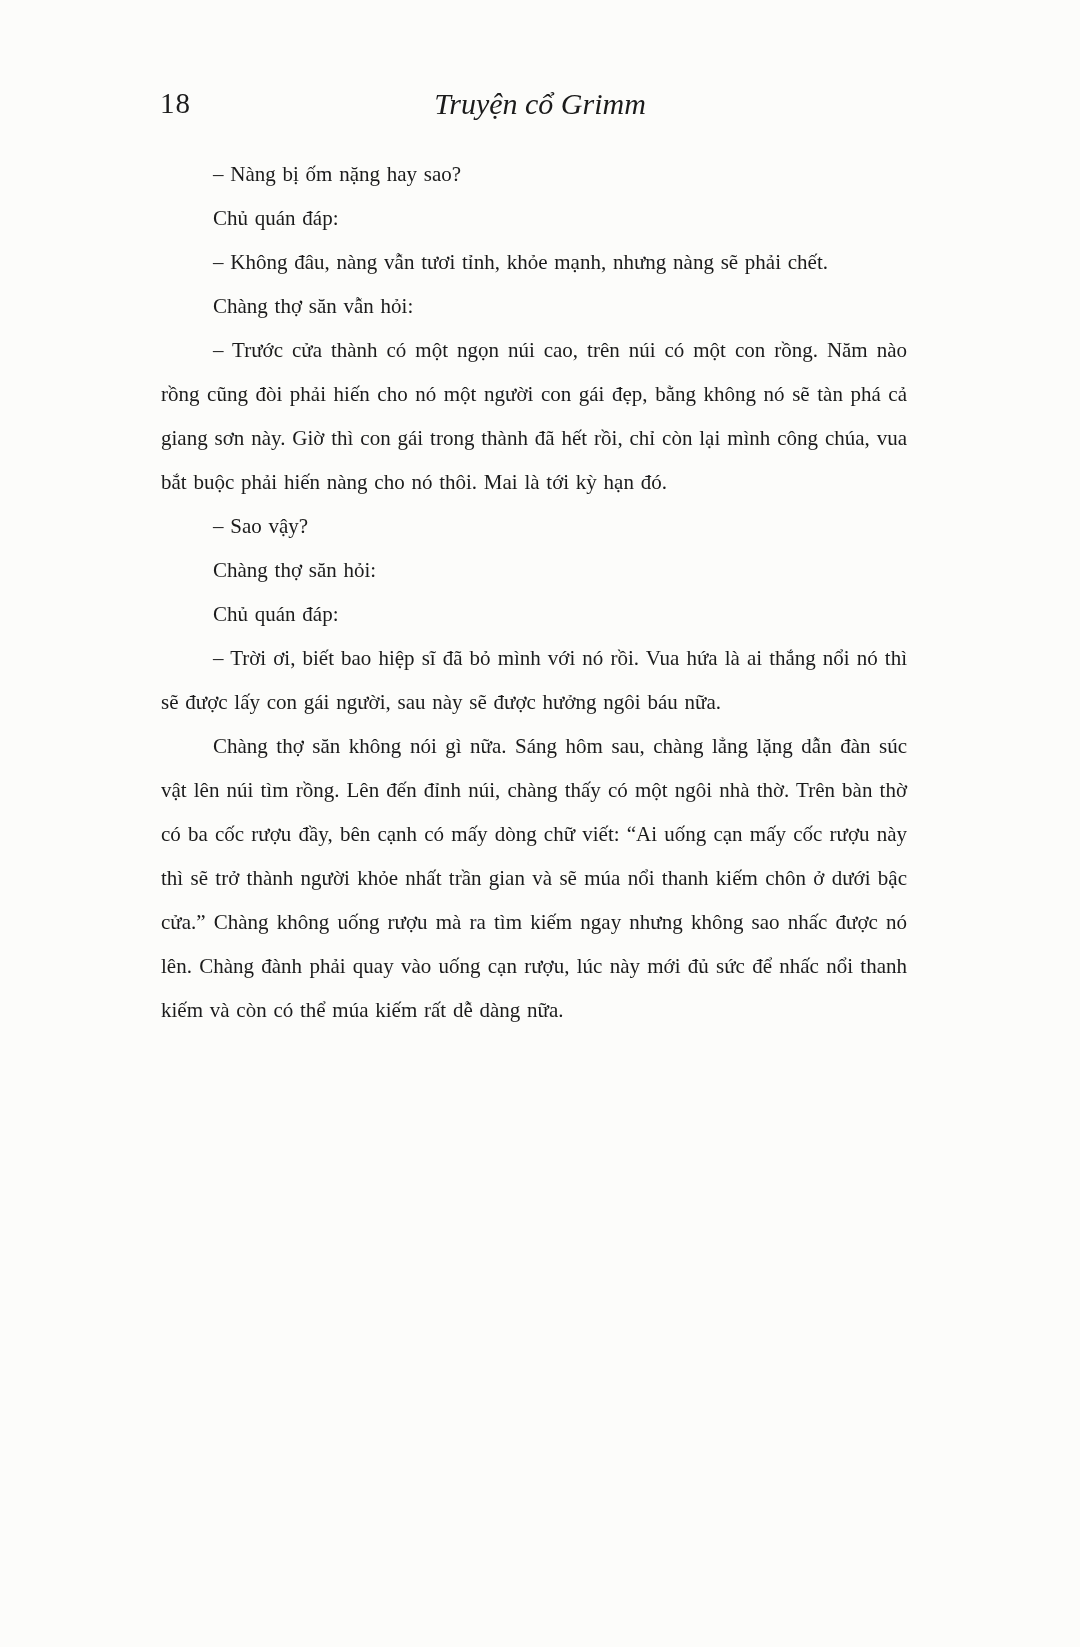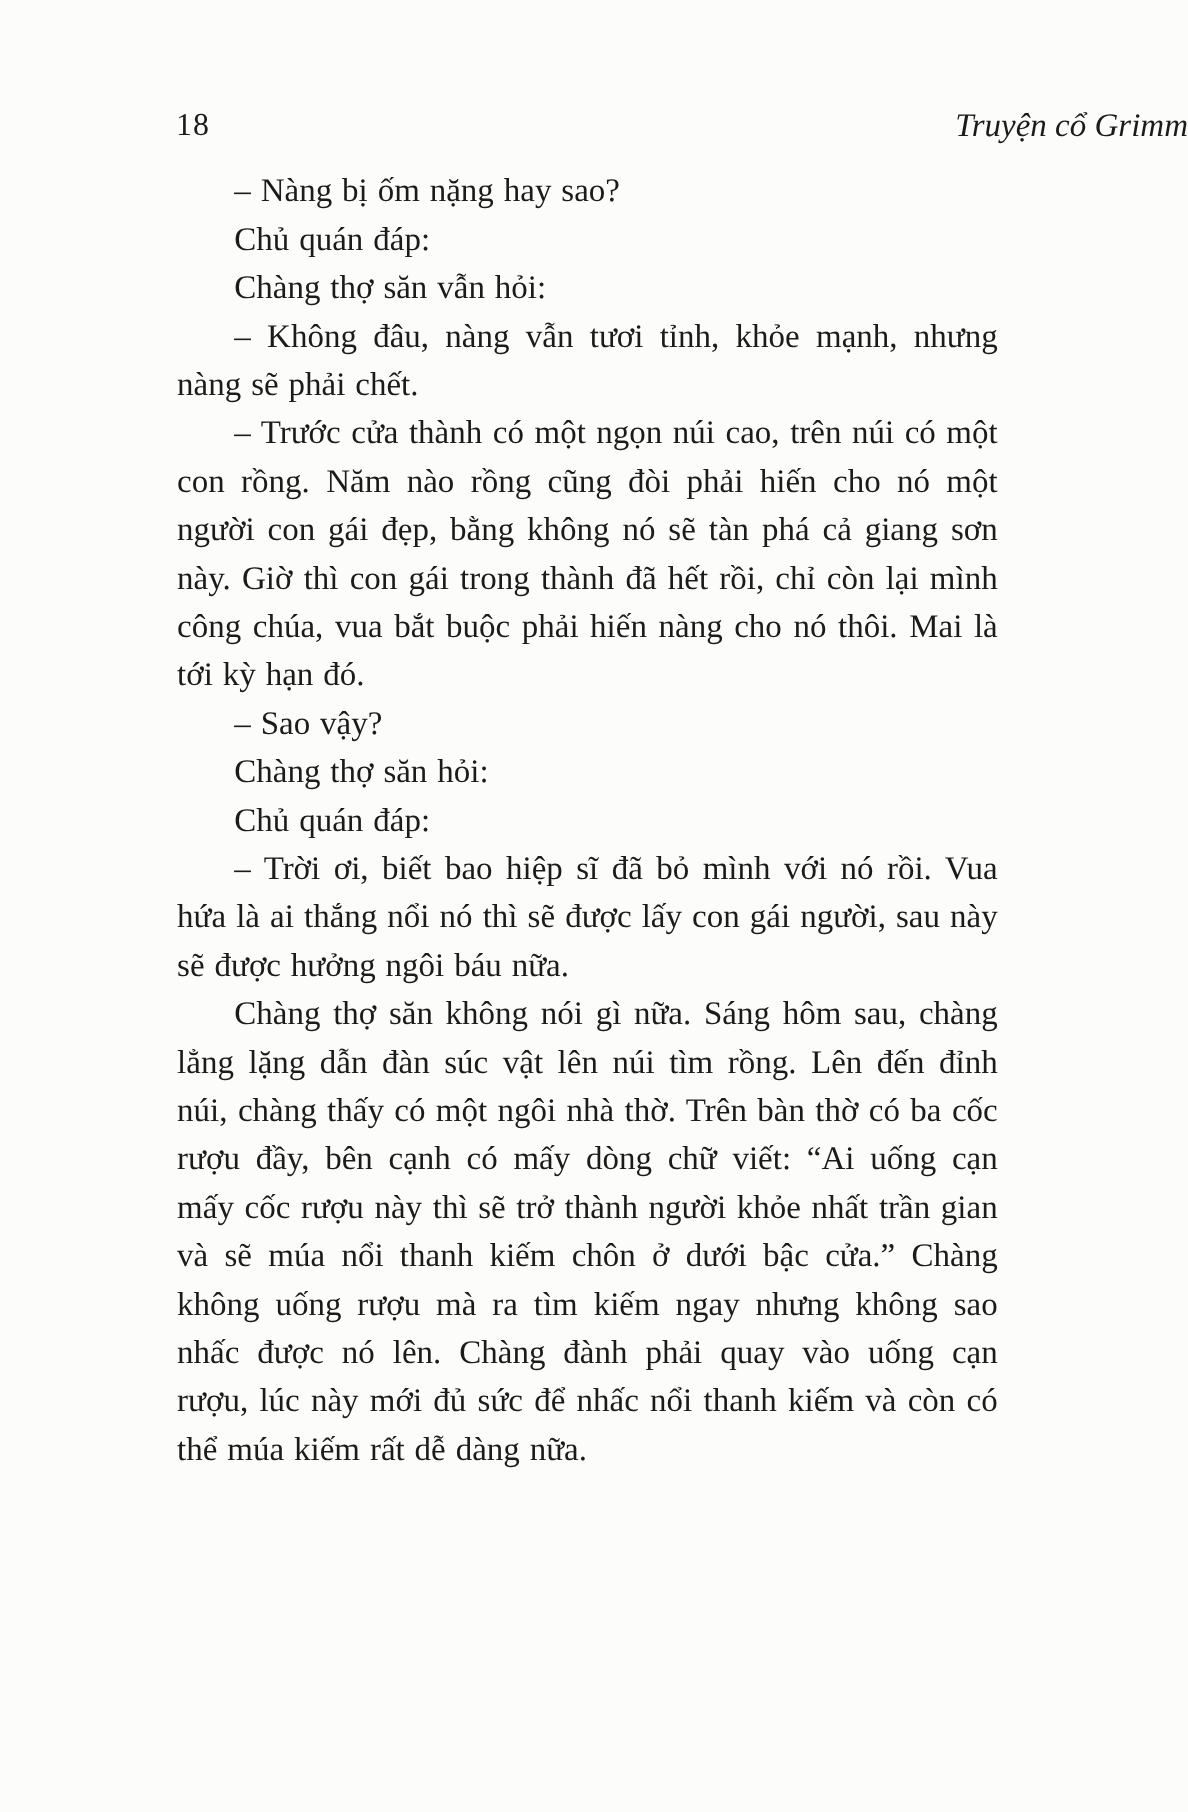--- a/index.html
+++ b/index.html
@@ -15,46 +15,46 @@
     color: #1b1b1b;
   }
   .page {
     position: relative;
     width: 1080px;
     height: 1647px;
     background: #fcfcfa;
   }
   .running-head {
     position: absolute;
-    top: 98px;
+    top: 87px;
     left: 0;
     width: 1080px;
     height: 40px;
   }
   .page-number {
     position: absolute;
     left: 160px;
     top: 0;
     font-size: 29px;
     font-style: normal;
     letter-spacing: 1px;
   }
   .book-title {
     display: block;
     width: 100%;
-    text-align: right;
+    text-align: center;
     font-style: italic;
     font-size: 30px;
   }
   .body-text {
     position: absolute;
     top: 152px;
     left: 161px;
     width: 746px;
-    font-size: 30px;
+    font-size: 21px;
     line-height: 44px;
     text-align: justify;
     word-spacing: 1.5px;
   }
   .body-text p {
     margin: 0;
     padding: 0;
     text-indent: 52px;
   }
 </style>
@@ -64,22 +64,22 @@
 <div class="page">
 
   <header class="running-head">
     <span class="page-number">18</span>
     <span class="book-title">Truyện cổ Grimm</span>
   </header>
 
   <main class="body-text">
       <p>– Nàng bị ốm nặng hay sao?</p>
       <p>Chủ quán đáp:</p>
+      <p>– Không đâu, nàng vẫn tươi tỉnh, khỏe mạnh, nhưng nàng sẽ phải chết.</p>
       <p>Chàng thợ săn vẫn hỏi:</p>
-      <p>– Không đâu, nàng vẫn tươi tỉnh, khỏe mạnh, nhưng nàng sẽ phải chết.</p>
       <p>– Trước cửa thành có một ngọn núi cao, trên núi có một con rồng. Năm nào rồng cũng đòi phải hiến cho nó một người con gái đẹp, bằng không nó sẽ tàn phá cả giang sơn này. Giờ thì con gái trong thành đã hết rồi, chỉ còn lại mình công chúa, vua bắt buộc phải hiến nàng cho nó thôi. Mai là tới kỳ hạn đó.</p>
       <p>– Sao vậy?</p>
       <p>Chàng thợ săn hỏi:</p>
       <p>Chủ quán đáp:</p>
       <p>– Trời ơi, biết bao hiệp sĩ đã bỏ mình với nó rồi. Vua hứa là ai thắng nổi nó thì sẽ được lấy con gái người, sau này sẽ được hưởng ngôi báu nữa.</p>
       <p>Chàng thợ săn không nói gì nữa. Sáng hôm sau, chàng lẳng lặng dẫn đàn súc vật lên núi tìm rồng. Lên đến đỉnh núi, chàng thấy có một ngôi nhà thờ. Trên bàn thờ có ba cốc rượu đầy, bên cạnh có mấy dòng chữ viết: “Ai uống cạn mấy cốc rượu này thì sẽ trở thành người khỏe nhất trần gian và sẽ múa nổi thanh kiếm chôn ở dưới bậc cửa.” Chàng không uống rượu mà ra tìm kiếm ngay nhưng không sao nhấc được nó lên. Chàng đành phải quay vào uống cạn rượu, lúc này mới đủ sức để nhấc nổi thanh kiếm và còn có thể múa kiếm rất dễ dàng nữa.</p>
     </main>
 
 </div>
 

